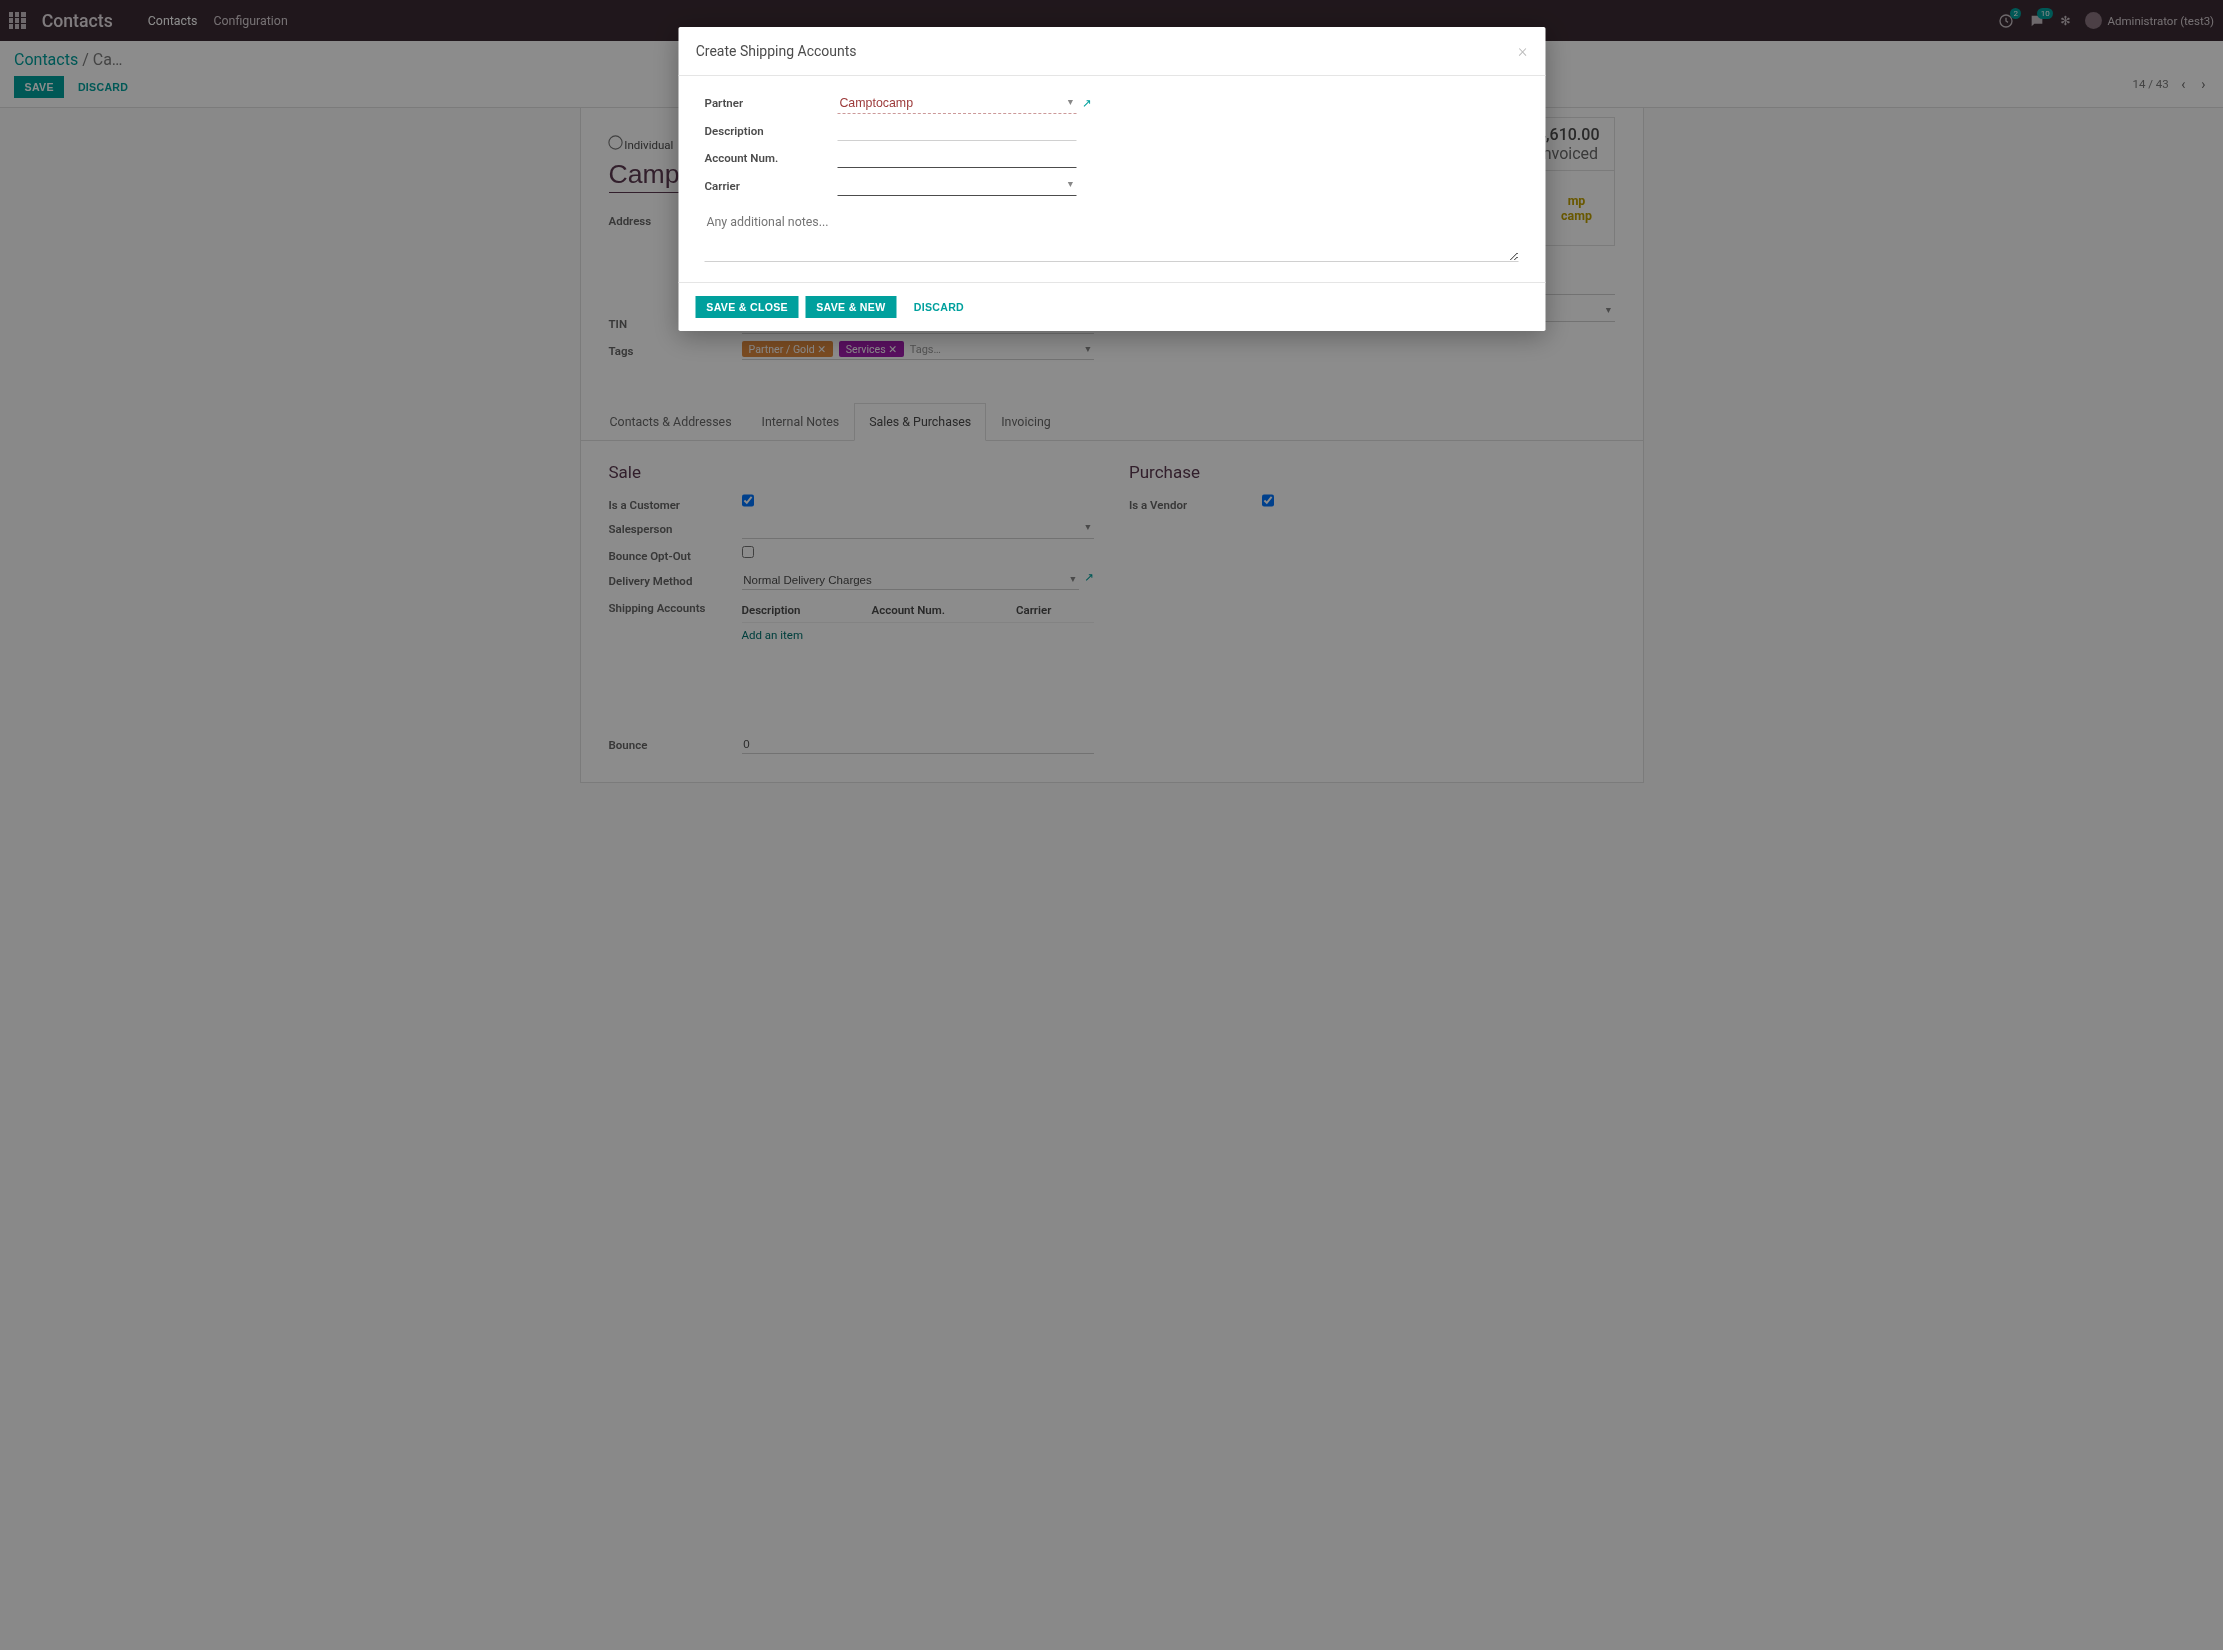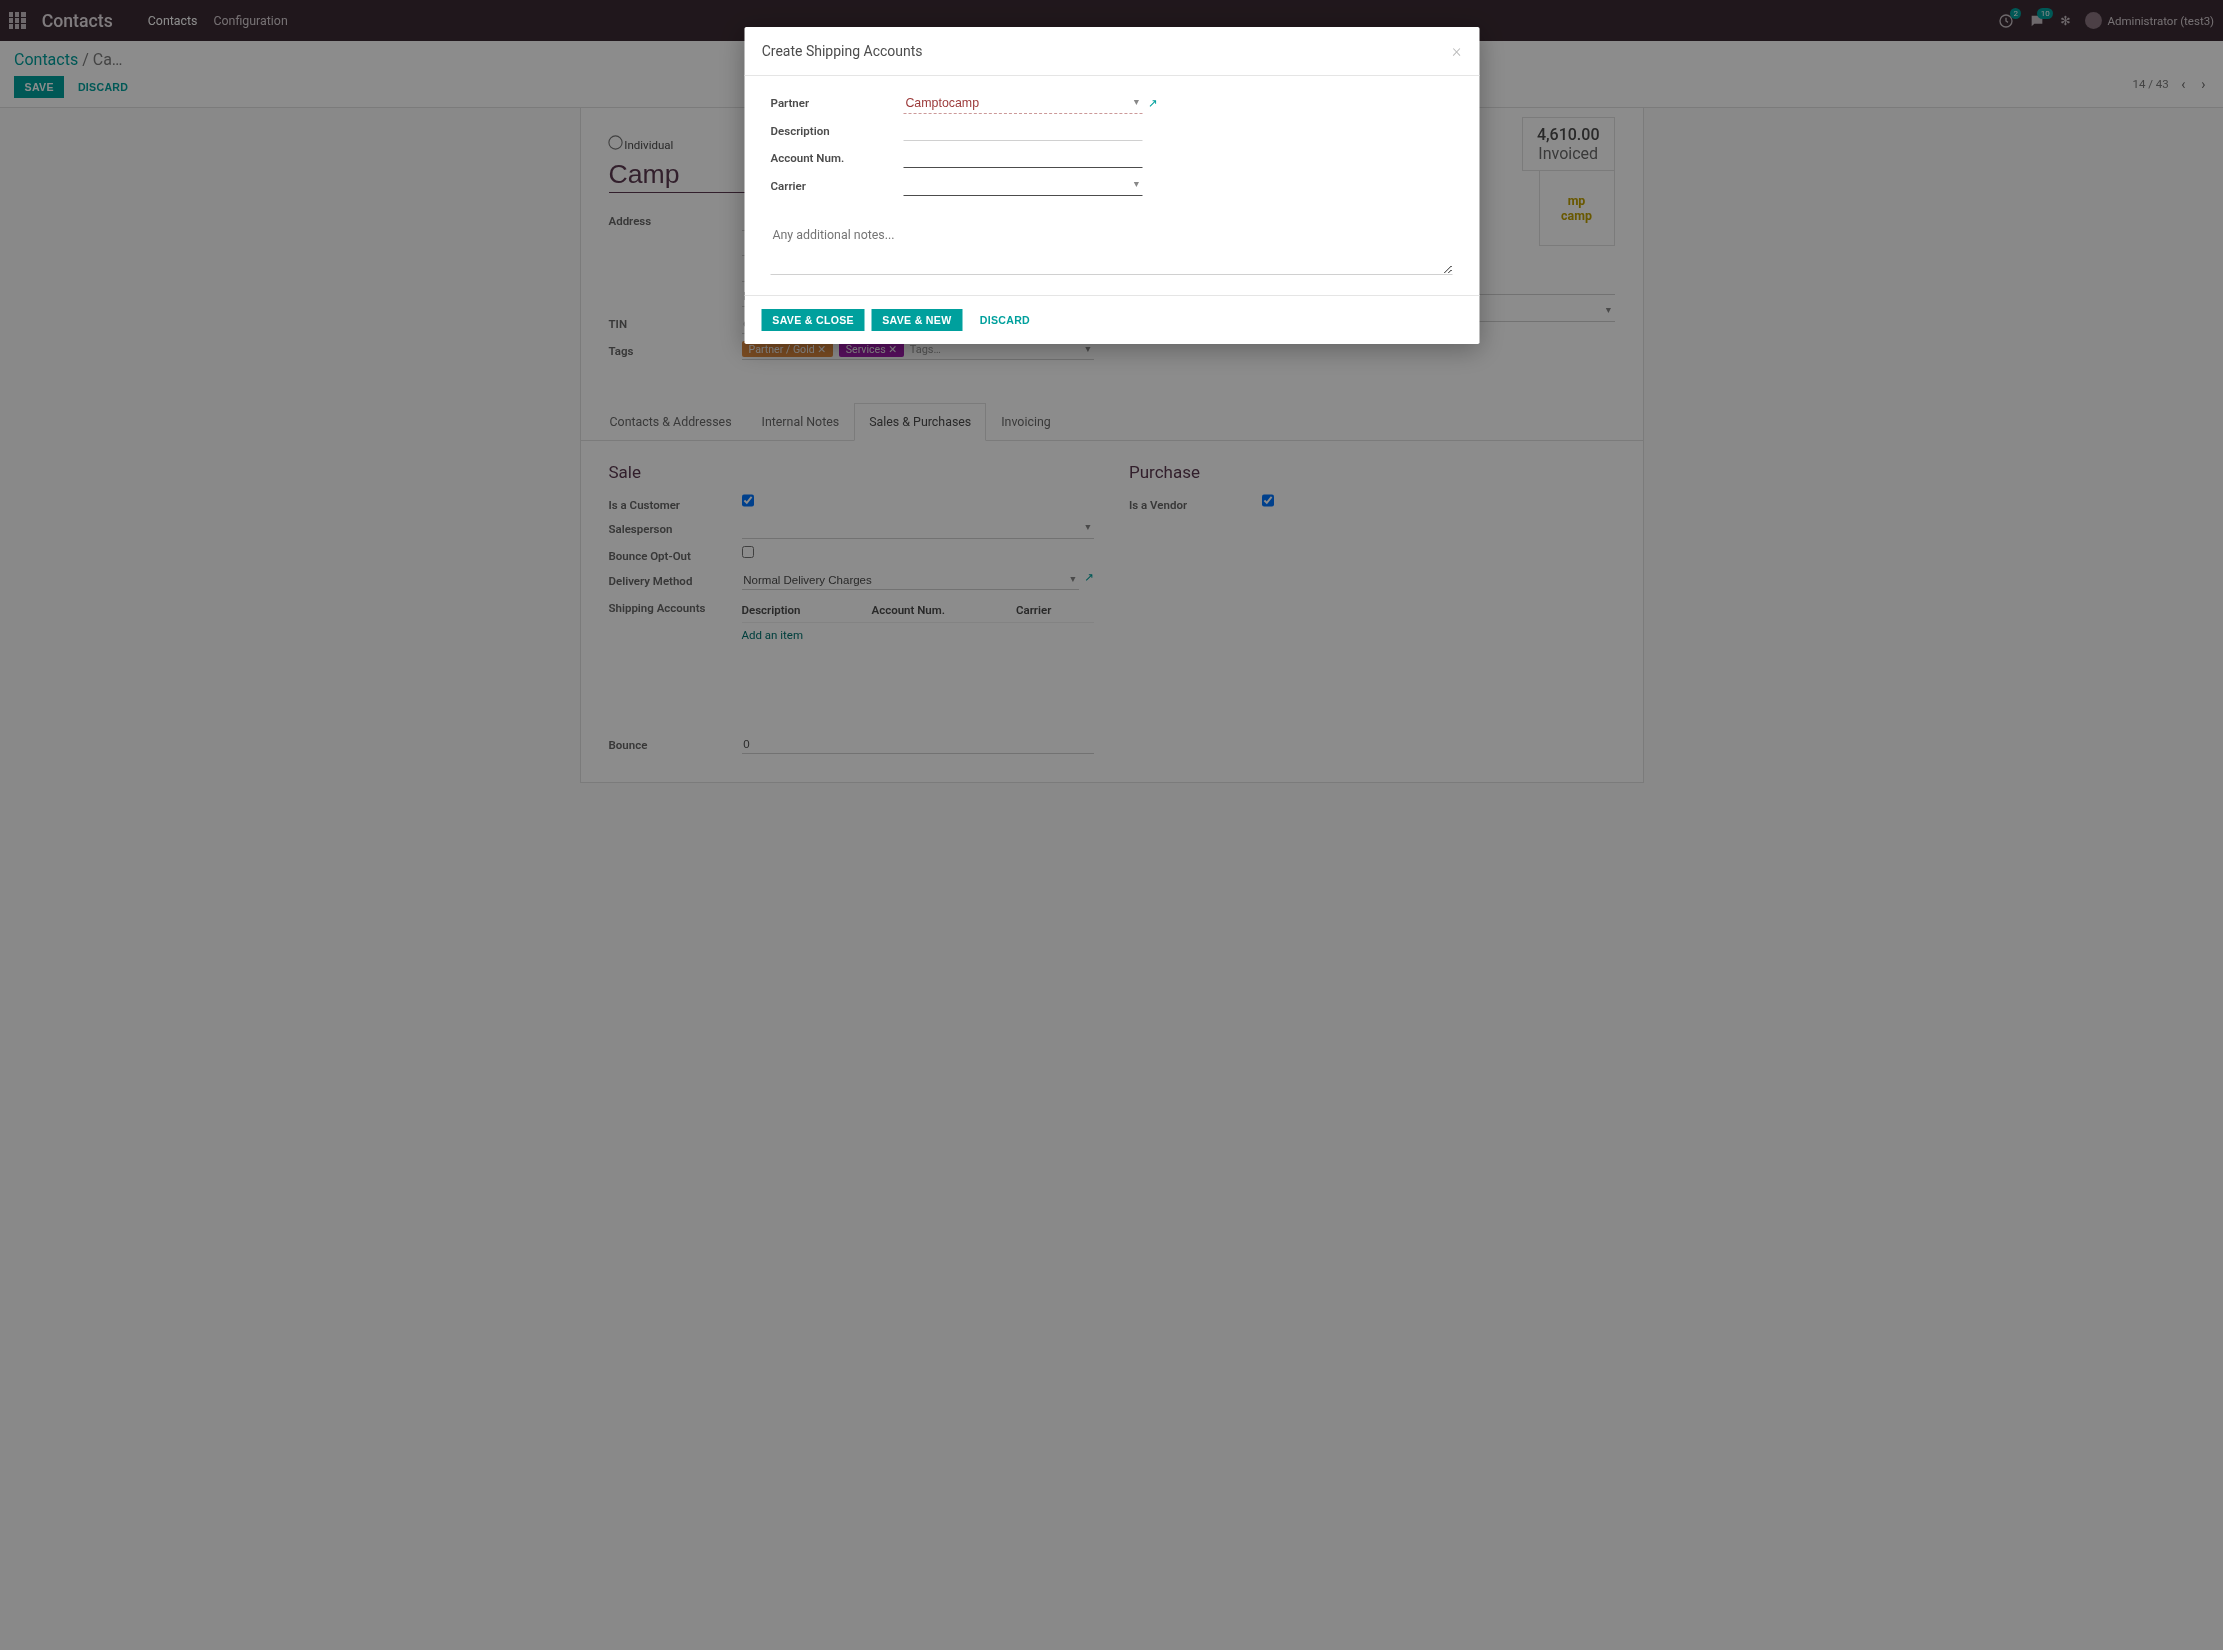--- a/index.html
+++ b/index.html
@@ -53,33 +53,33 @@
 .tab { padding: 10.6px 14px; color: #6a6a6a; font-size: 12.4px; cursor: pointer; border: 0.9px solid transparent; margin-bottom: -0.9px;}
 .tab.active { border: 0.9px solid #e0e0e0; border-bottom-color: #fff; background: #fff; color: #4c4c4c;}
 .tab-content { padding: 21px 28px; display: grid; grid-template-columns: 1fr 1fr; gap: 35px;}
 .section-title { font-size: 17px; color: #5c3a51; margin-bottom: 12.4px; }
 .chk { width:12.4px; height:12.4px; }
 .subtable-header { display: flex; gap: 71px; font-weight: 600; color: #4c4c4c; font-size: 11.5px; padding: 5.3px 0; border-bottom: 0.9px solid #eee;}
 .add-item { color: #00736f; cursor: pointer; padding: 5.3px 0; font-size: 11.5px;}
 
 
 .modal-backdrop { position: fixed; inset: 0; background: rgba(0,0,0,0.45); z-index: 100; }
-.modal { position: fixed; top: 26.6px; left: 50%; transform: translateX(-50%); width: 735px; background: #fff; z-index: 101; border-radius: 1.8px; box-shadow: 0 5.3px 26.6px rgba(0,0,0,0.3);}
+.modal { position: fixed; top: 26.6px; left: 50%; transform: translateX(-50%); width: 867px; background: #fff; z-index: 101; border-radius: 1.8px; box-shadow: 0 5.3px 26.6px rgba(0,0,0,0.3);}
 .modal-header { padding: 14px 17.7px; border-bottom: 0.9px solid #e5e5e5; display: flex; justify-content: space-between; align-items: center;}
 .modal-title { font-size: 14px; color: #4c4c4c; }
 .modal-close { color: #bbb; font-size: 17.7px; cursor: pointer; font-weight: 300;}
 .modal-body { padding: 17.7px 26.6px; }
 .modal-field { display: flex; align-items: center; margin-bottom: 7px;}
 .modal-label { width: 133px; font-size: 11.5px; font-weight: 600; color: #4c4c4c;}
 .modal-input-wrap { width: 239px; position: relative;}
 .modal-inp { width: 100%; border: none; border-bottom: 0.9px solid #d0d0d0; padding: 2.7px 16px 2.7px 1.8px; font-size: 12.4px; background: transparent;}
 .modal-inp.required { border-bottom: 1.8px solid #4c4c4c; }
 .modal-inp.partner { color: #9c3a3a; border-bottom-style: dashed; border-bottom-color: #c99; }
 .dd-caret { position: absolute; right: 1.8px; top: 3.5px; font-size: 8.9px; color: #888; pointer-events: none;}
-.notes-area { width: 100%; min-height: 53px; border: none; border-bottom: 0.9px solid #d0d0d0; resize: vertical; font-family: inherit; font-size: 12.4px; padding: 5.3px 1.8px; color: #999; margin-top: 19px;}
+.notes-area { width: 100%; min-height: 53px; border: none; border-bottom: 0.9px solid #d0d0d0; resize: vertical; font-family: inherit; font-size: 12.4px; padding: 5.3px 1.8px; color: #999; margin-top: 6px;}
 .modal-footer { padding: 12.4px 17.7px; border-top: 0.9px solid #e5e5e5; display: flex; gap: 7px;}
 </style>
 </head>
 <body>
 
 <div class="topbar">
   <div class="apps-icon">
     <span></span>
       <span></span>
       <span></span>

